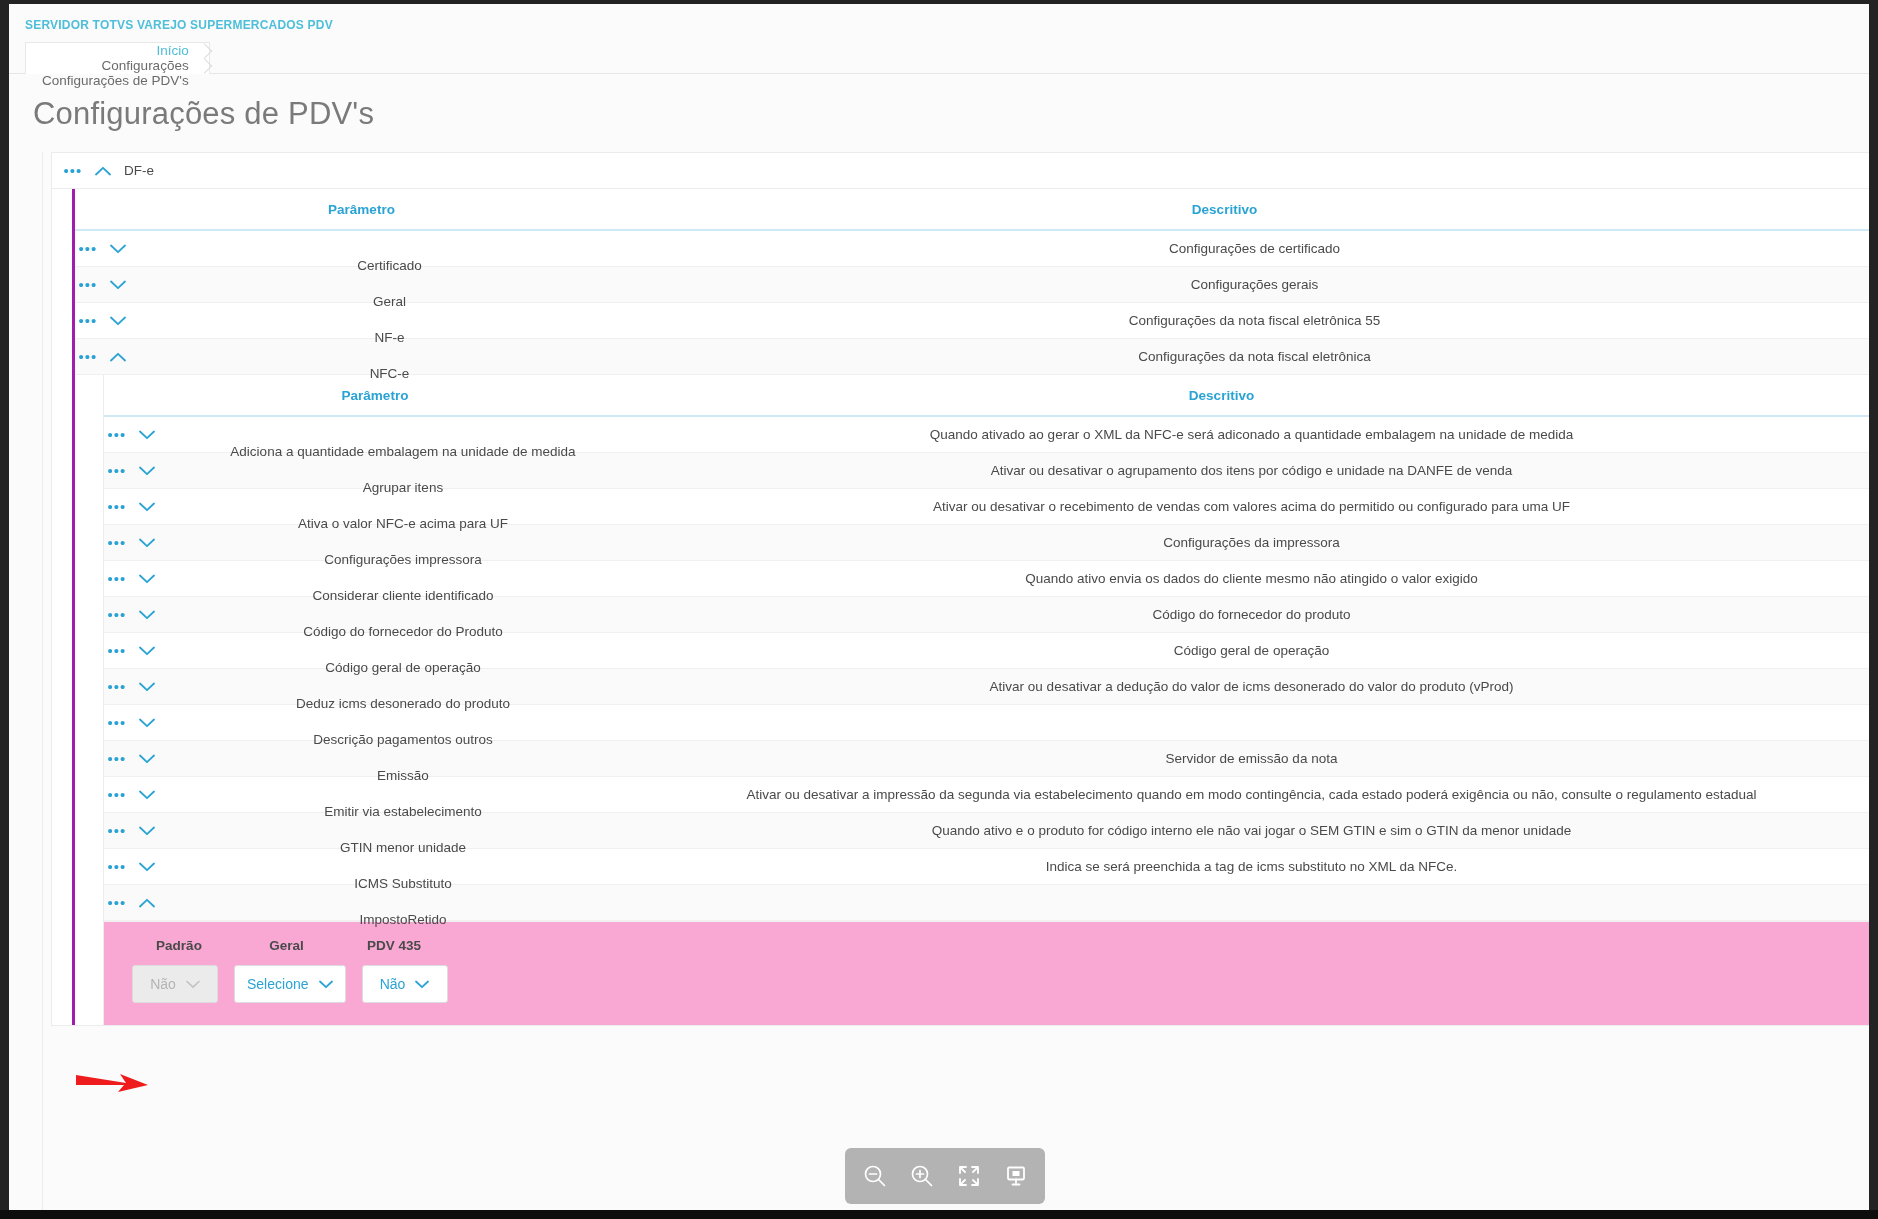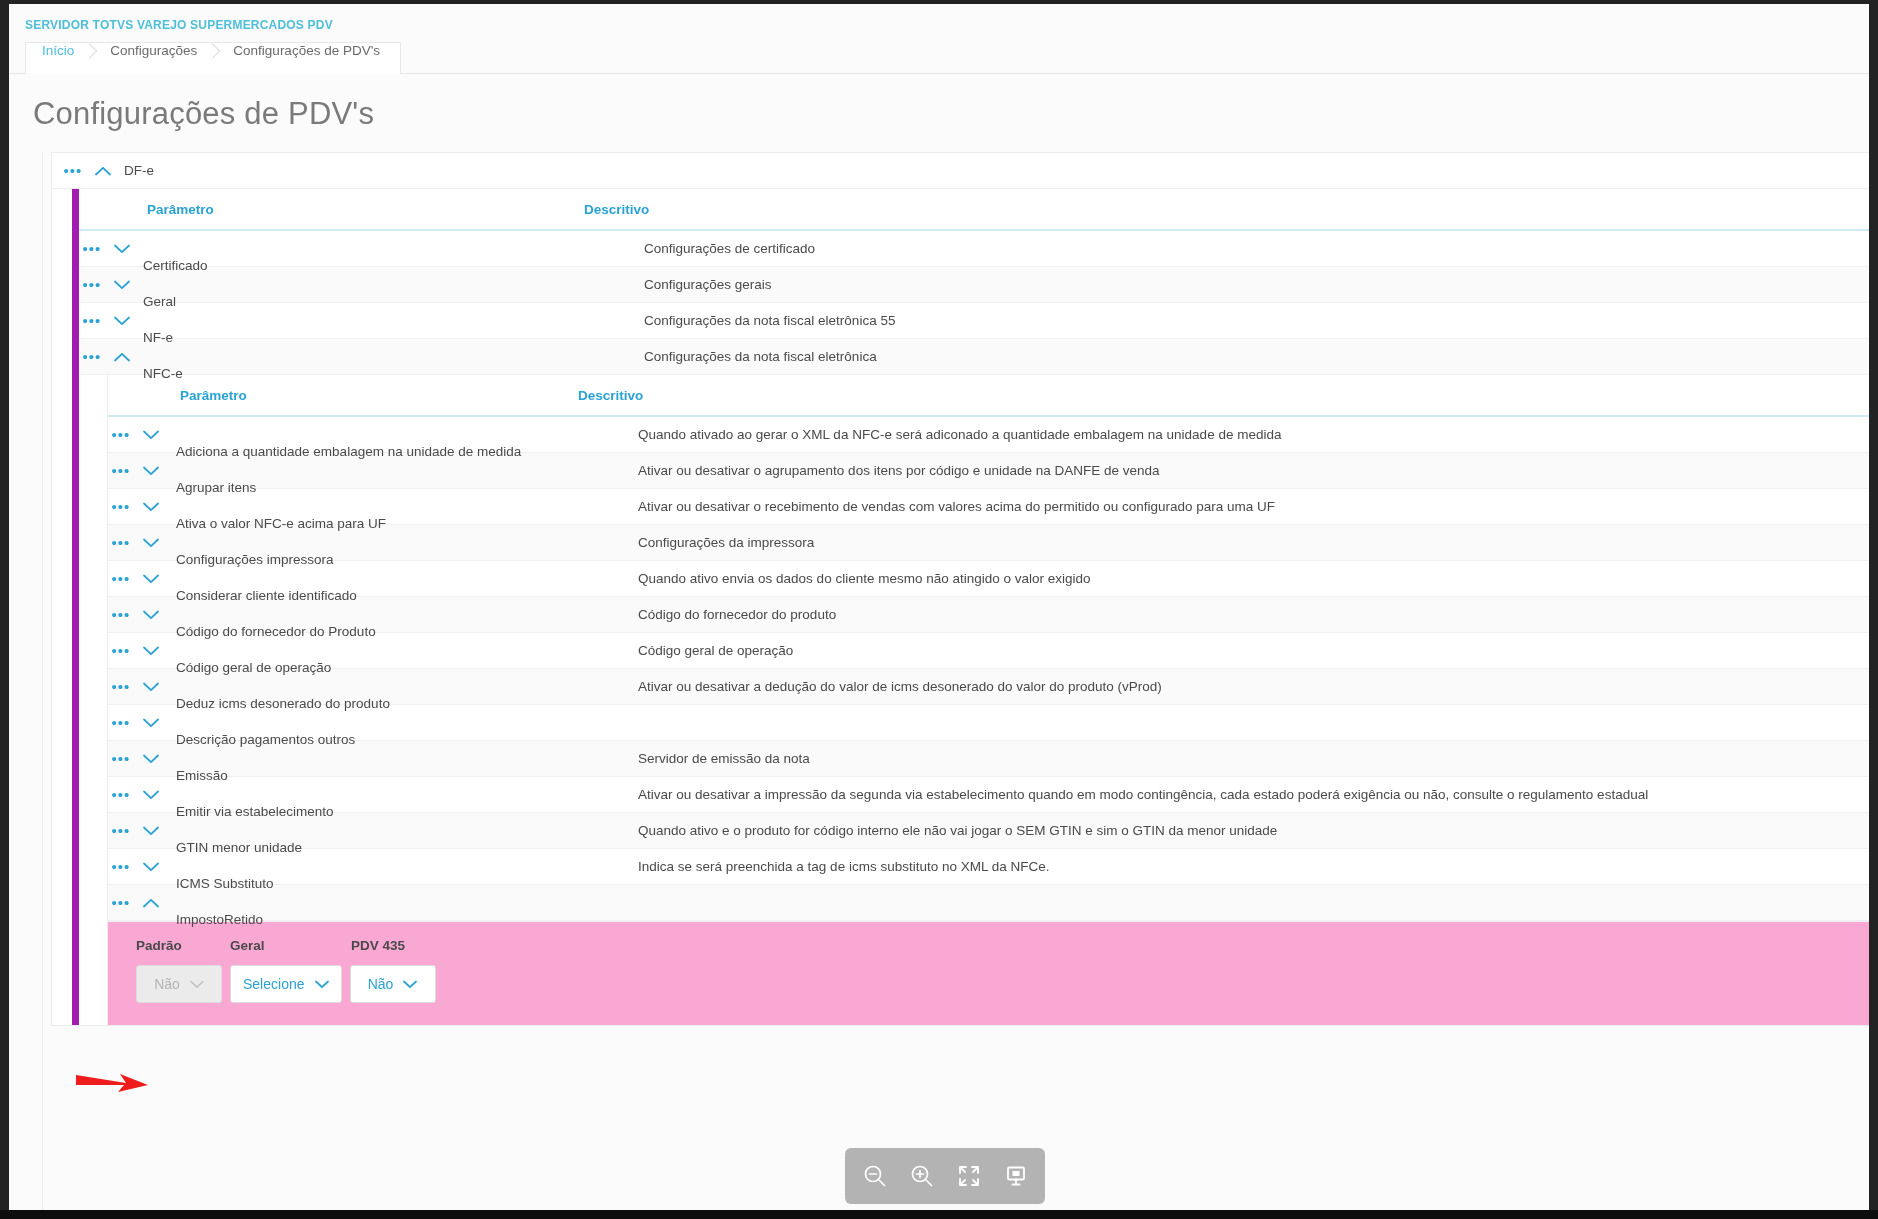--- a/index.html
+++ b/index.html
@@ -36,25 +36,26 @@
     letter-spacing:.2px;
     background:#fbfbfb;
   }
   .breadcrumb-bar {
     background:#fbfbfb;
     border-bottom:1px solid #e6e6e6;
     padding: 0 16px 0 16px;
     height:32px;
   }
   .breadcrumb {
-    display:flex; align-items:flex-start; height:32px;
+    display:flex; align-items:flex-end; height:32px;
     background:#fff;
     border:1px solid #e8e8e8;
     border-bottom:none;
     width:fit-content;
+    flex-direction:column;
   }
   .crumb {
     position:relative;
     display:flex; align-items:center;
     padding: 0 20px 0 16px;
     font-size:13.5px;
     color:#6b6b6b;
     white-space:nowrap;
   }
   .crumb.active { color:#4dbfd9; }
@@ -110,21 +111,22 @@
   .chev svg { display:block; }
   .col-param { flex: 0 0 505px; padding-left:4px; overflow:hidden; white-space:nowrap; }
   .col-desc  { flex: 1 1 auto; overflow:hidden; white-space:nowrap; }
 
   .sub-wrap {
     padding-left:20px;
     background:#fff;
   }
   .level2-card {
     background:#fff;
-    border-left:7px solid #a21caf;
+    border-left:3px solid #a21caf;
+    text-align:center;
   }
   .tbl-head {
     display:flex; align-items:center;
     height:42px;
     border-bottom:2px solid #cfe9f5;
     background:#fff;
     font-size:13.5px;
     font-weight:bold;
     color:#2aa3d4;
   }
@@ -156,21 +158,21 @@
   }
   .detail-labels {
     display:flex;
     font-size:13.5px;
     font-weight:bold;
     color:#4a4a4a;
     margin-bottom:12px;
   }
   .detail-labels .dl { width:94px; }
   .detail-labels .dl.wide { width:121px; }
-  .detail-selects { display:flex; gap:8px; }
+  .detail-selects { display:flex; gap:16px; }
   .sel {
     display:flex; align-items:center; justify-content:center;
     gap:10px;
     height:38px;
     min-width:86px;
     padding: 0 12px;
     border:1px solid #dcdcdc;
     border-radius:3px;
     background:#fff;
     color:#2aa3d4;

